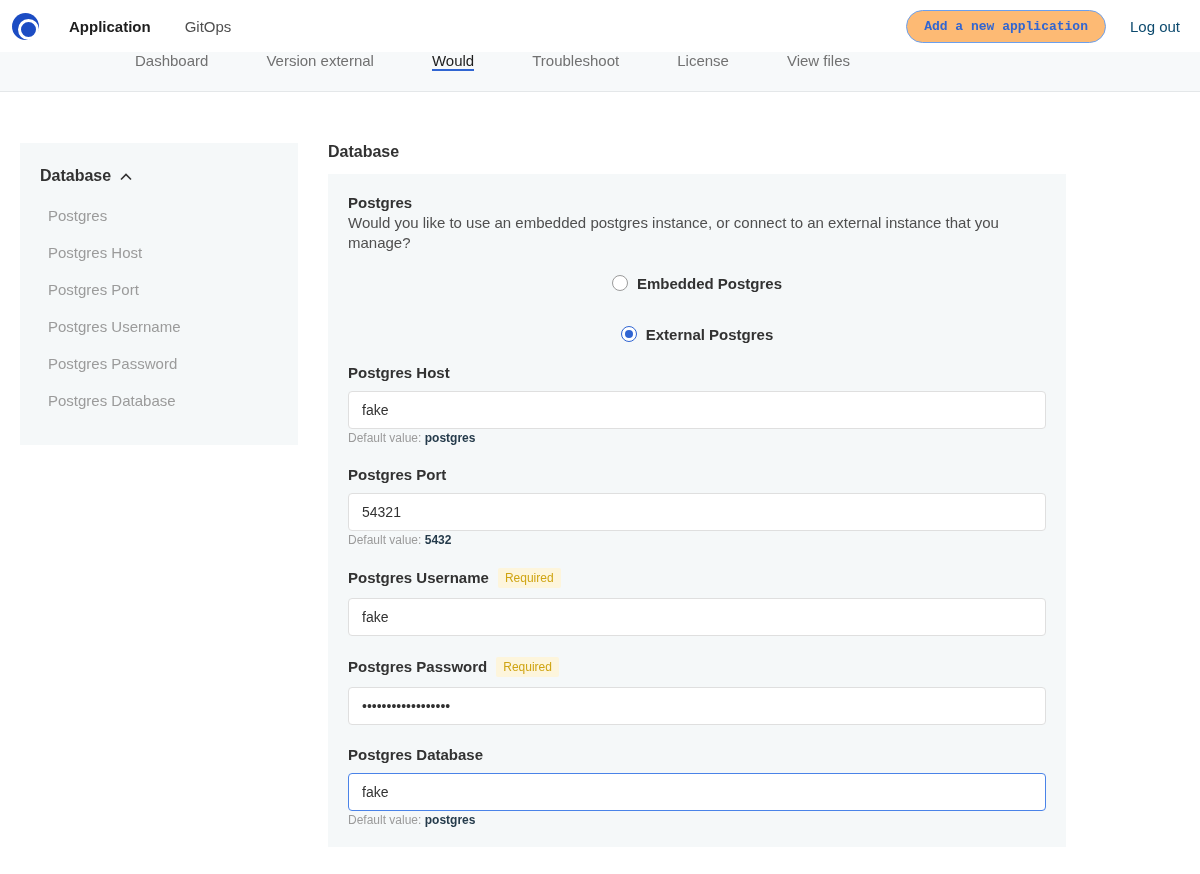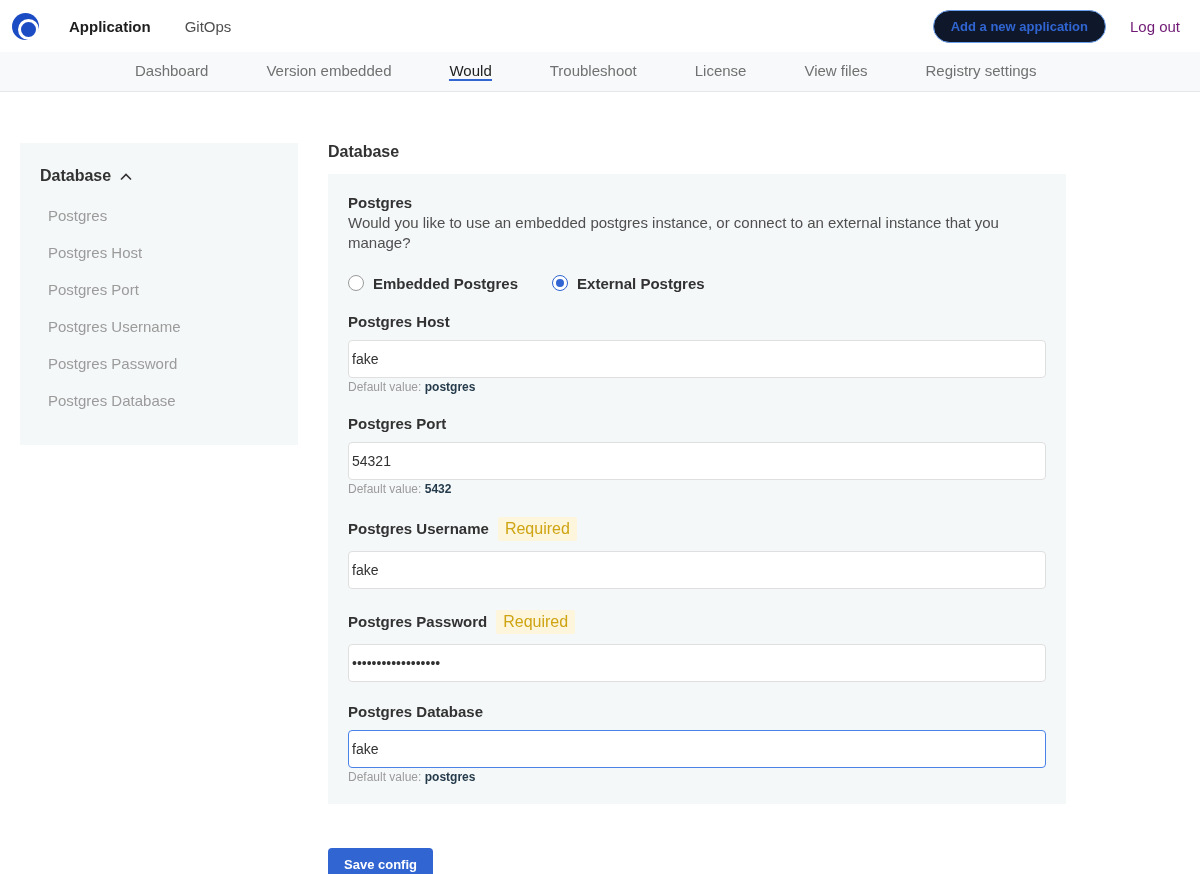--- a/index.html
+++ b/index.html
@@ -33,36 +33,36 @@
     left: 6px; top: 6px;
     width: 15px; height: 15px;
     border: 3px solid #fff;
     border-radius: 50%;
   }
   .top-tabs { display: flex; gap: 34px; margin-left: 30px; }
   .top-tab { font-size: 15px; color: #4f4f4f; cursor: pointer; padding: 6px 0; }
   .top-tab.active { color: #1e1e1e; font-weight: bold; }
   .add-app-btn {
     margin-left: auto;
-    background: #0f172a;
+    background: #fdba74;
     border: 1px solid #6ba0ee;
     color: var(--accent, #3065d2);
     font-weight: bold;
     font-size: 13px;
-    font-family: Liberation Sans, sans-serif;
+    font-family: Liberation Mono, monospace;
     padding: 8px 17px;
     border-radius: 17px;
     cursor: pointer;
   }
-  .logout { margin-left: 24px; font-size: 15px; color: #701a75; cursor: pointer; }
+  .logout { margin-left: 24px; font-size: 15px; color: #0c4a6e; cursor: pointer; }
 
   
   .subnav {
     display: flex;
-    align-items: center;
+    align-items: flex-start;
     height: 40px;
     background: #f7f9fa;
     border-bottom: 1px solid #e4e7e9;
     padding-left: 135px;
     gap: 58px;
   }
   .subnav-item {
     display: flex;
     align-items: center;
     font-size: 15px;
@@ -105,21 +105,21 @@
   .main { margin-left: 30px; width: 738px; }
   .main-title { font-size: 16px; font-weight: bold; margin-bottom: 13px; }
 
   .panel {
     background: var(--panel-bg, #f5f8f9);
     padding: 20px;
   }
   .group-label { font-size: 15px; font-weight: bold; }
   .help-text { font-size: 15px; color: #4f4f4f; margin-top: 2px; line-height: 1.35; }
 
-  .radio-row { display: flex; align-items: center; gap: 34px; margin-top: 21px; }
+  .radio-row { display: flex; align-items: center; gap: 34px; margin-top: 21px; flex-direction: column; }
   .radio { display: flex; align-items: center; gap: 9px; font-size: 15px; font-weight: bold; cursor: pointer; }
   .radio-circle {
     width: 16px; height: 16px;
     border: 1px solid #9b9b9b;
     border-radius: 50%;
     background: #fff;
     position: relative;
     flex: 0 0 auto;
   }
   .radio.selected .radio-circle { border-color: var(--accent, #3065d2); }
@@ -133,35 +133,35 @@
 
   .field-label {
     display: flex;
     align-items: center;
     gap: 9px;
     font-size: 15px;
     font-weight: bold;
     margin-top: 21px;
   }
   .req-badge {
-    font-size: 16px;
+    font-size: 12px;
     font-weight: normal;
     background: var(--badge-bg, #fdf5dc);
     color: var(--badge-text, #cfa412);
     padding: 3px 7px;
     border-radius: 2px;
   }
   .text-input {
     display: block;
     width: 100%;
     height: 38px;
     margin-top: 10px;
     border: 1px solid #dfdfdf;
     border-radius: 4px;
-    padding: 0 3px;
+    padding: 0 13px;
     font-size: 14px;
     font-family: inherit;
     color: #323232;
     background: #fff;
     outline: none;
   }
   .text-input.focused { border-color: #4a83e8; }
   .default-line { font-size: 12px; color: #9b9b9b; margin-top: 2px; }
   .default-line b { color: #253b4b; font-weight: bold; }
 
@@ -186,26 +186,25 @@
   <div class="top-tabs">
     <span class="top-tab active">Application</span>
     <span class="top-tab">GitOps</span>
   </div>
   <button class="add-app-btn">Add a new application</button>
   <span class="logout">Log out</span>
 </div>
 
 <div class="subnav">
   <span class="subnav-item">Dashboard</span>
-  <span class="subnav-item">Version embedded</span>
+  <span class="subnav-item">Version external</span>
   <span class="subnav-item active">Would</span>
   <span class="subnav-item">Troubleshoot</span>
   <span class="subnav-item">License</span>
   <span class="subnav-item">View files</span>
-  <span class="subnav-item">Registry settings</span>
 </div>
 
 <div class="content">
 
   <div class="sidebar">
     <div class="sidebar-group">
       <span>Database</span>
       <span>
         <svg width="12" height="8" viewBox="0 0 12 8">
             <path d="M1 6.5 L6 1.5 L11 6.5" stroke="#323232" stroke-width="1.6" fill="none"></path>

